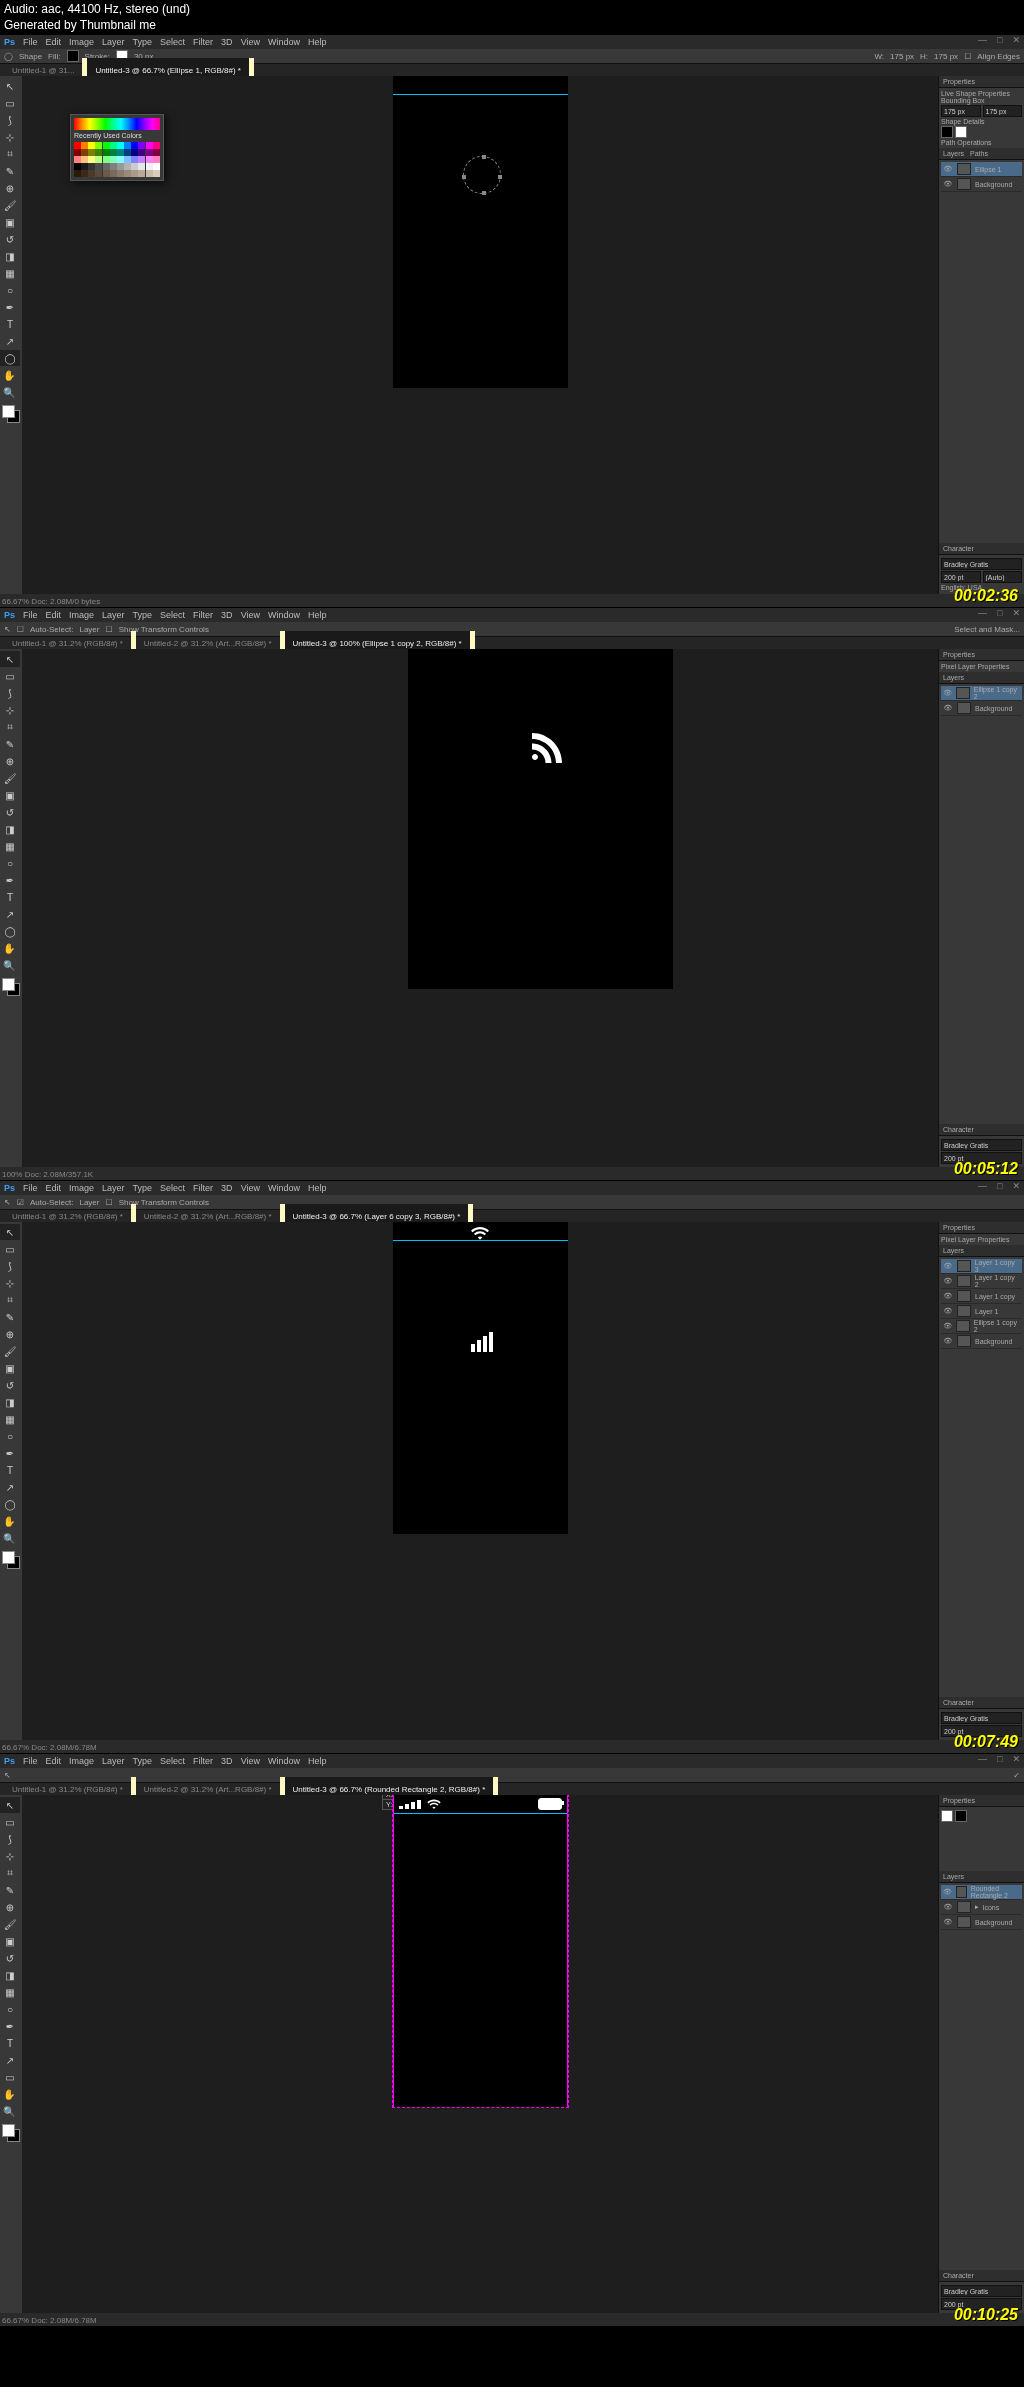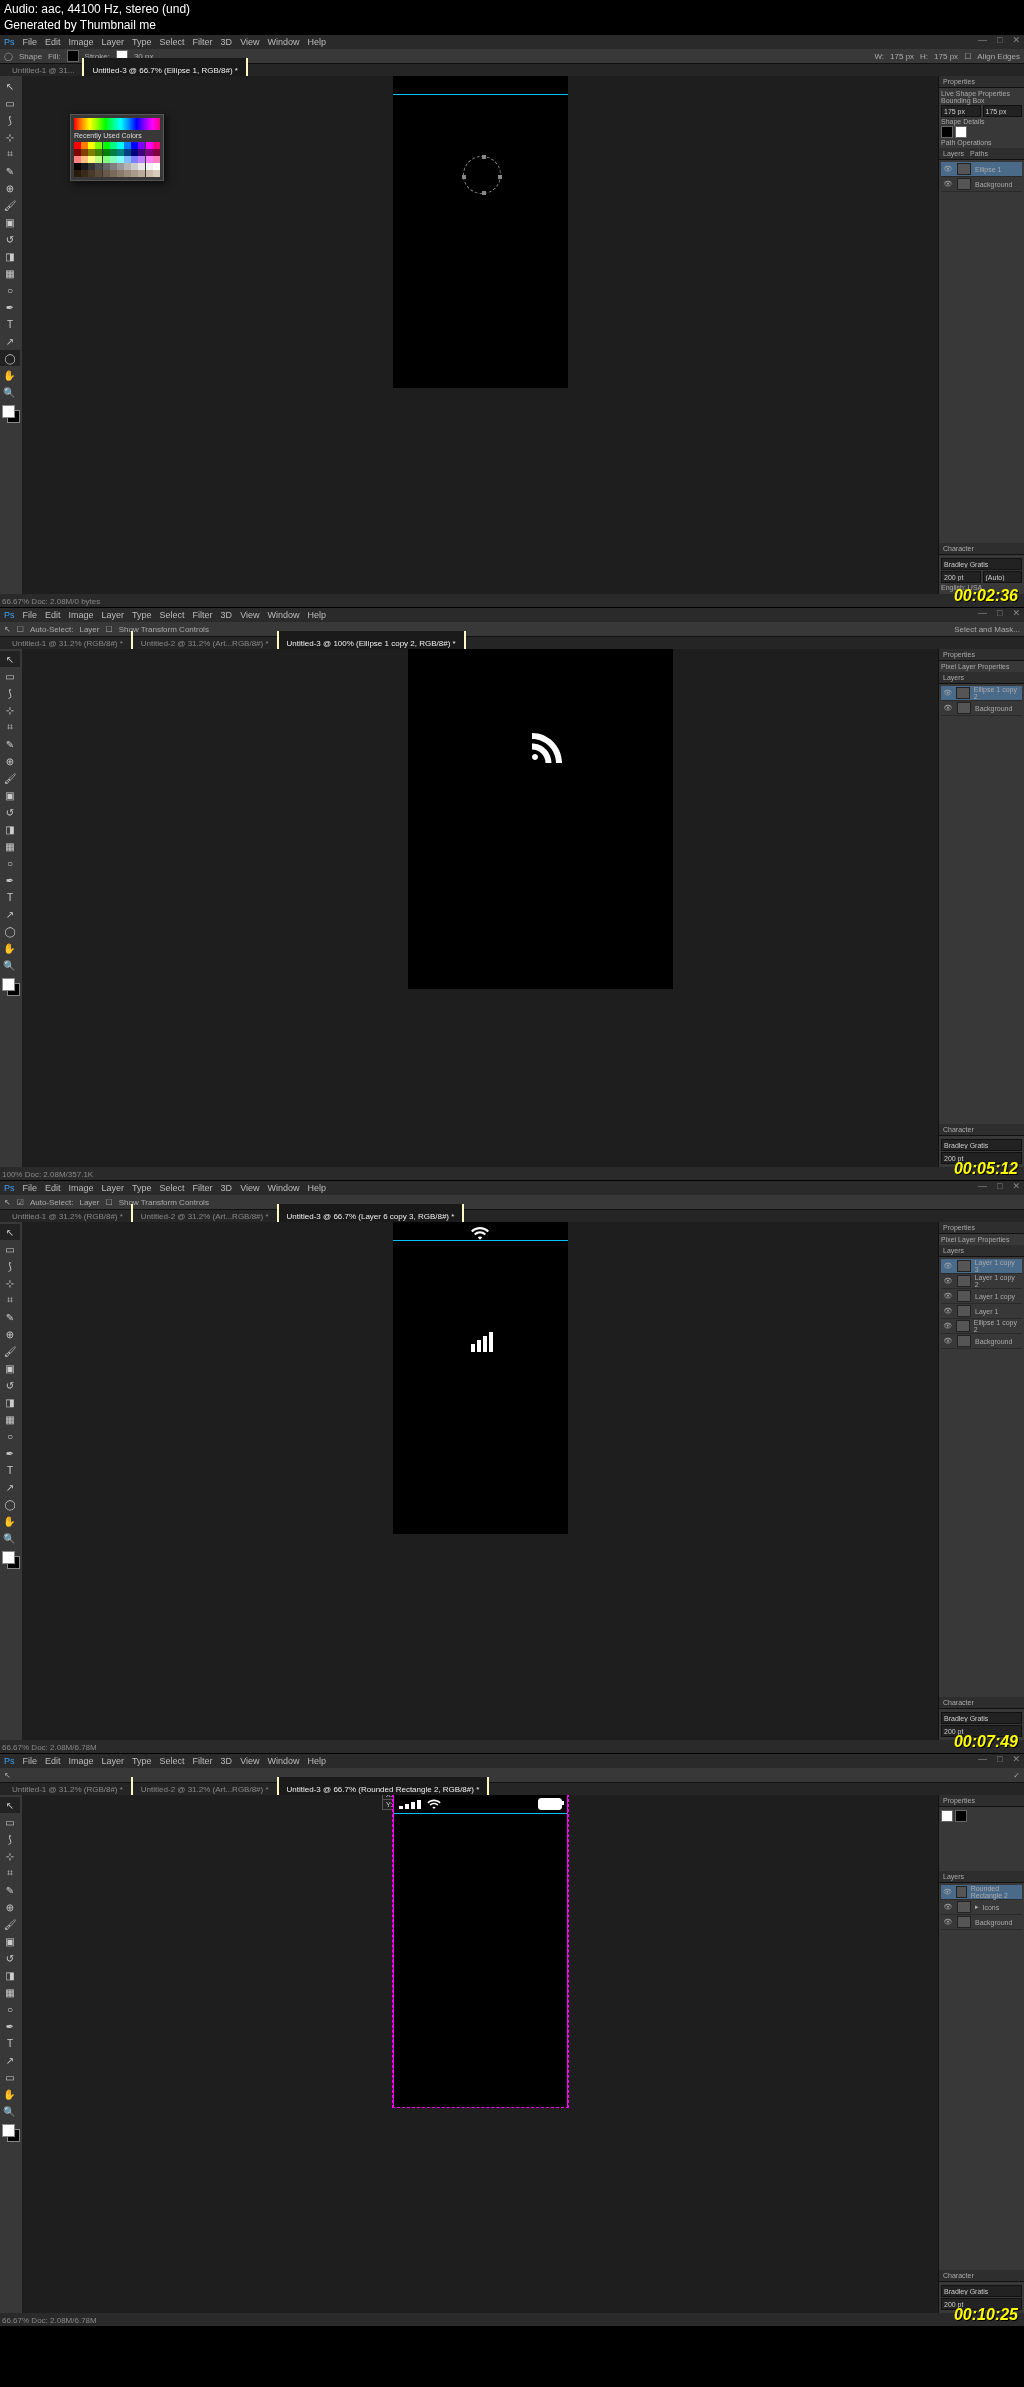--- a/index.html
+++ b/index.html
@@ -1,24 +1,24 @@
 <!DOCTYPE html>
 <html><head>
 <meta charset="utf-8">
 <style>
 body { margin:0; background:#000; font-family:Arial,sans-serif; font-size:10px; color:#ccc; width:1024px; }
 .metadata { color:#fff; padding:2px 4px; font-size:12px; line-height:1.3; }
 .frame { width:1024px; height:572px; background:#1a1a1a; position:relative; overflow:hidden; border-bottom:1px solid #000; }
 .menubar { height:14px; background:#2a2a2a; display:flex; align-items:center; padding:0 4px; gap:8px; font-size:9px; color:#bbb; }
-.menubar .ps { color:#3a9ff5; font-weight:normal; }
+.menubar .ps { color:#3a9ff5; font-weight:bold; }
 .menubar span { cursor:pointer; }
 .winbtns { position:absolute; right:4px; top:0; display:flex; gap:10px; color:#888; font-size:9px; }
 .optionsbar { height:14px; background:#383838; display:flex; align-items:center; padding:0 4px; gap:6px; font-size:8px; color:#aaa; border-bottom:1px solid #111; }
 .tabbar { height:12px; background:#252525; display:flex; align-items:center; padding:0 4px; font-size:8px; color:#888; }
-.tabbar .tab { padding:8px 8px; border-right:2px solid #fef9c3; }
+.tabbar .tab { padding:8px 8px; border-right:5px solid #fef9c3; }
 .tabbar .tab.active { color:#eee; background:#1a1a1a; }
 .workspace { display:flex; height:calc(100% - 54px); }
 .toolbar { width:22px; background:#383838; display:flex; flex-direction:column; padding:2px 0; gap:1px; }
 .tool { width:20px; height:16px; display:flex; align-items:center; justify-content:center; color:#ccc; font-size:10px; cursor:pointer; }
 .tool.active { background:#222; }
 .fgbg { width:18px; height:18px; position:relative; margin:4px auto; }
 .fgbg .fg { position:absolute; width:11px; height:11px; background:#fff; border:1px solid #888; left:0; top:0; }
 .fgbg .bg { position:absolute; width:11px; height:11px; background:#000; border:1px solid #888; right:0; bottom:0; }
 .canvas-area { flex:1; background:#1e1e1e; position:relative; display:flex; align-items:flex-start; justify-content:center; overflow:hidden; }
 .artboard { background:#000; position:relative; }

